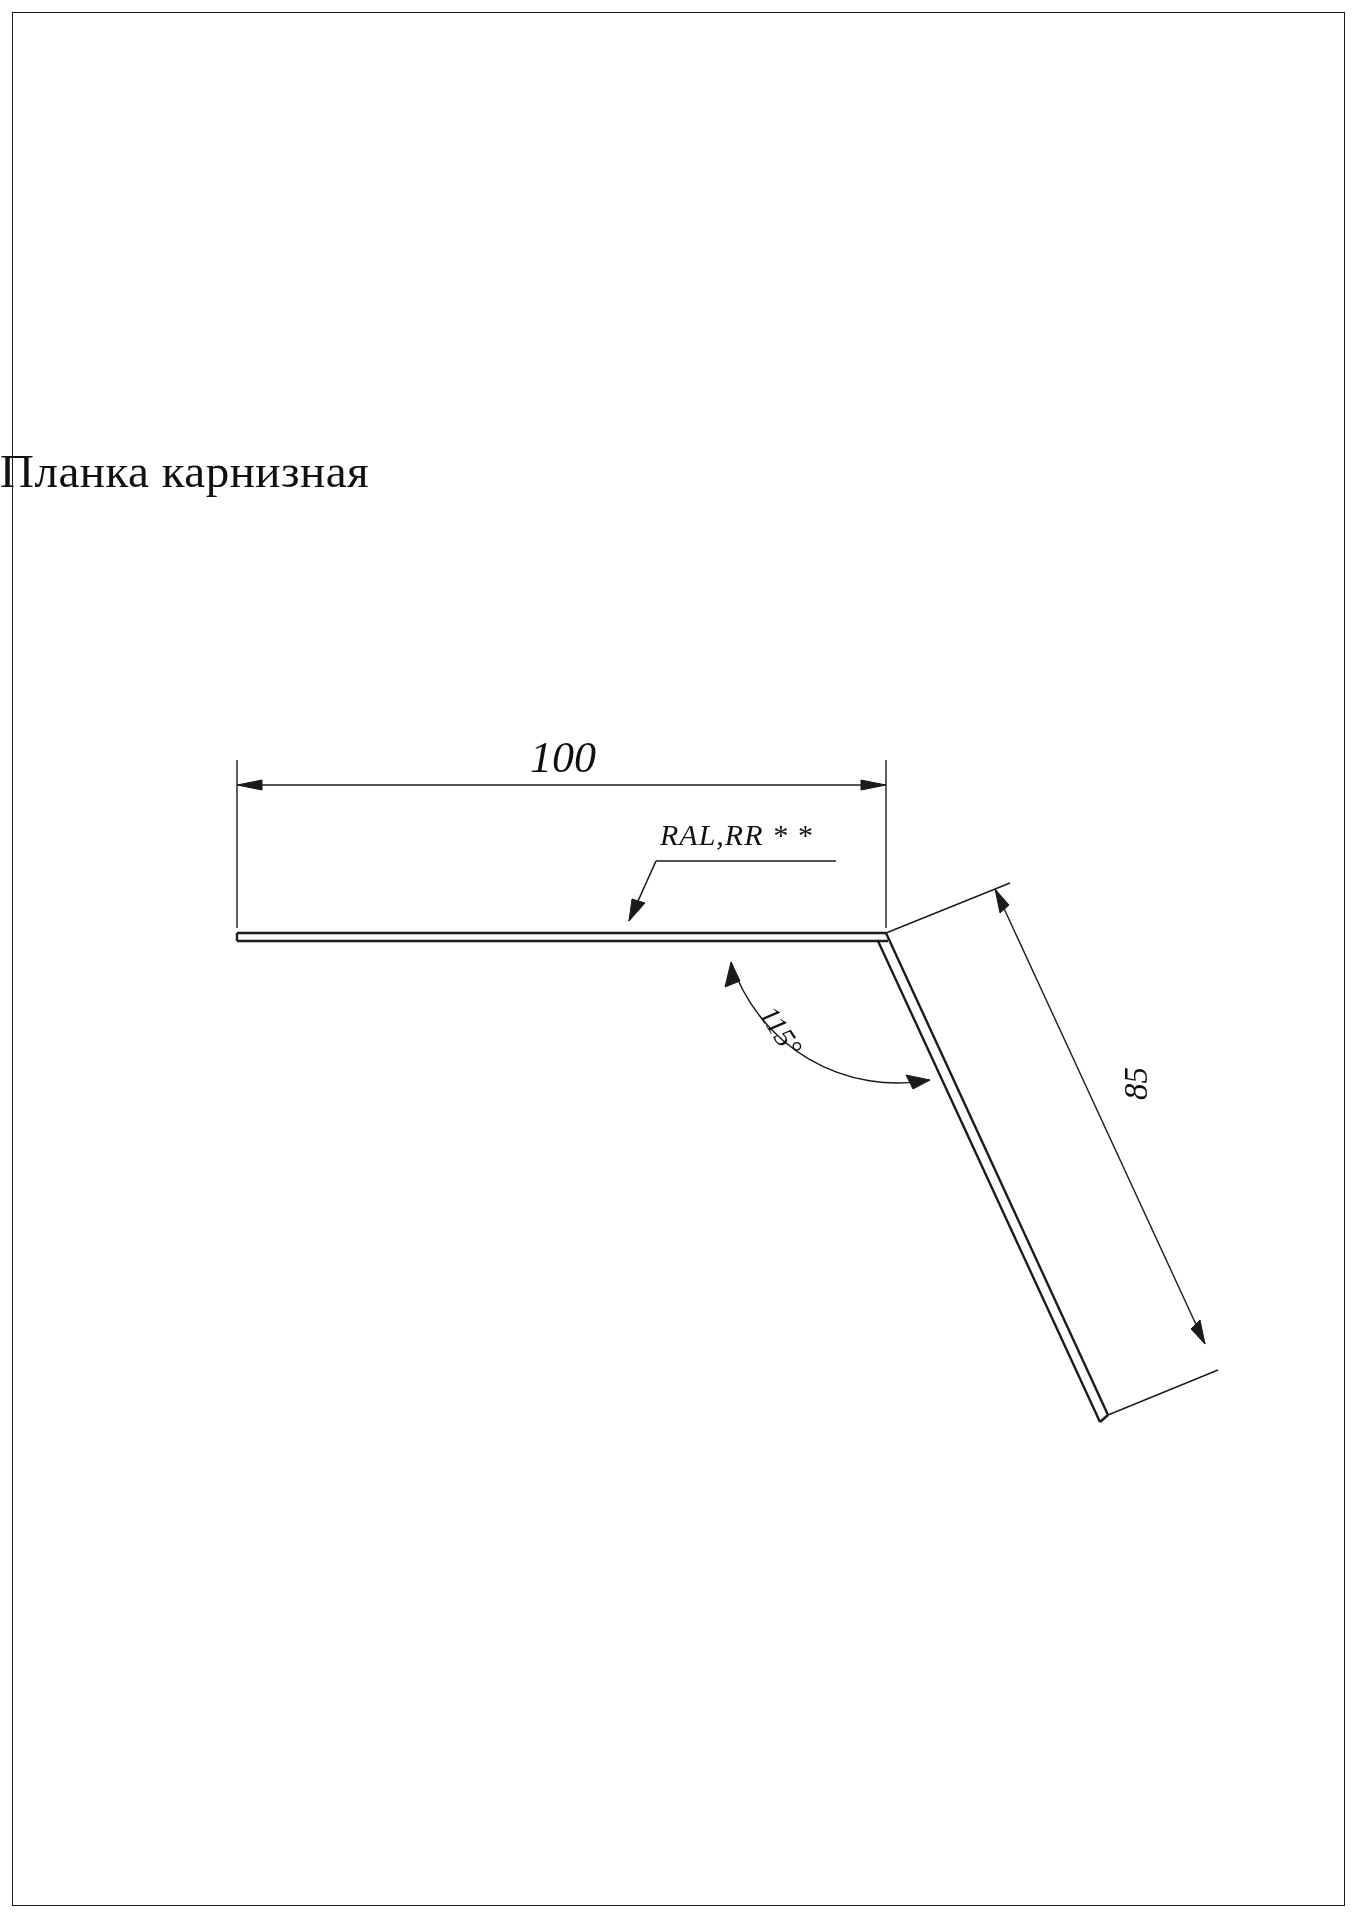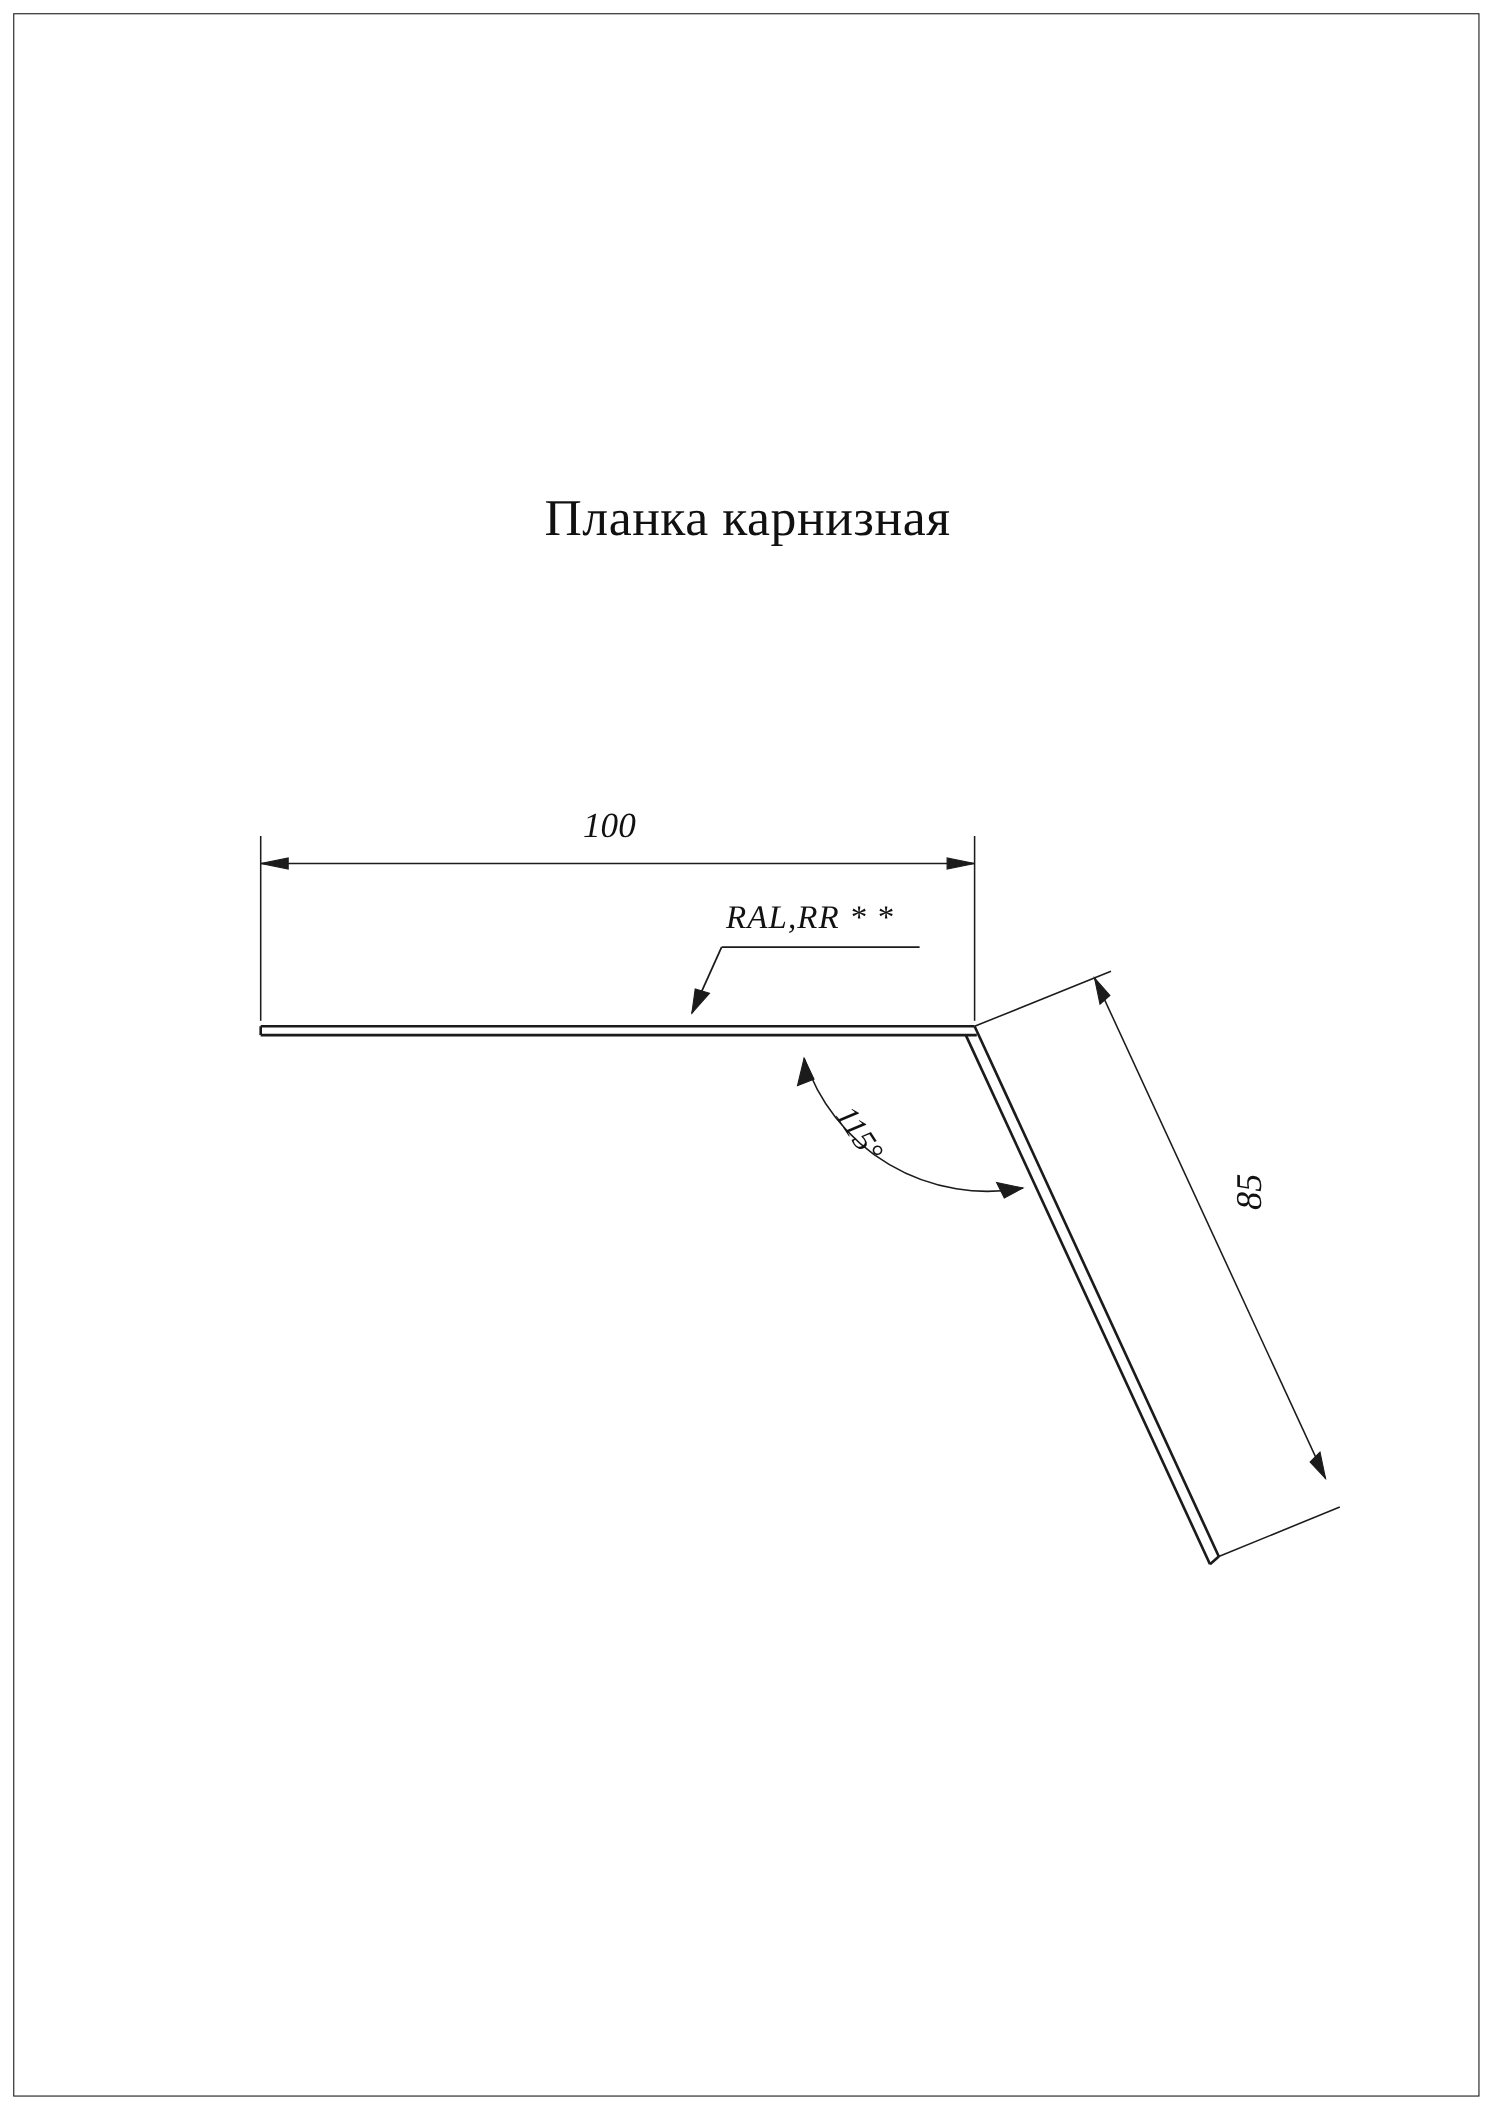--- a/index.html
+++ b/index.html
@@ -29,21 +29,20 @@
     width: 1333px;
     height: 1894px;
     border: 1px solid #1b1b1b;
     box-sizing: border-box;
   }
   #title-block {
     position: absolute;
     left: 0;
     top: 440px;
     width: 1359px;
-    text-align: center;
     font-family: "Liberation Serif", serif;
     font-size: 47px;
     line-height: 1.35;
     color: #111111;
     letter-spacing: 0.5px;
   }
   #title-block .line {
     display: block;
   }
   #drawing {
@@ -56,21 +55,21 @@
   .lbl {
     position: absolute;
     font-family: "Liberation Serif", serif;
     font-style: italic;
     color: #111111;
     white-space: nowrap;
   }
   #lbl-100 {
     left: 530px;
     top: 732px;
-    font-size: 32px;
+    font-size: 44px;
   }
   #lbl-ral {
     left: 660px;
     top: 818px;
     font-size: 30px;
     letter-spacing: 1px;
   }
   #lbl-115 {
     left: 780px;
     top: 1000px;

